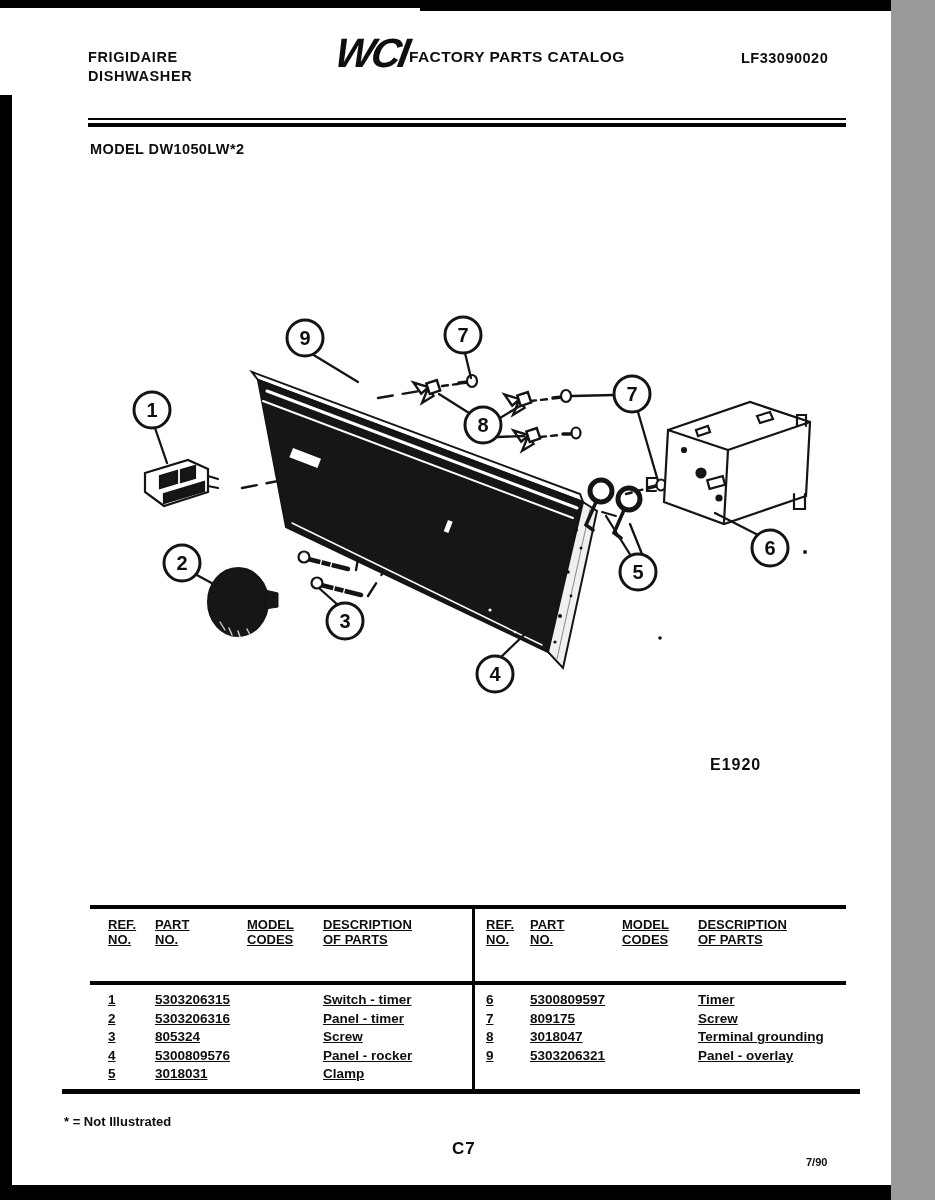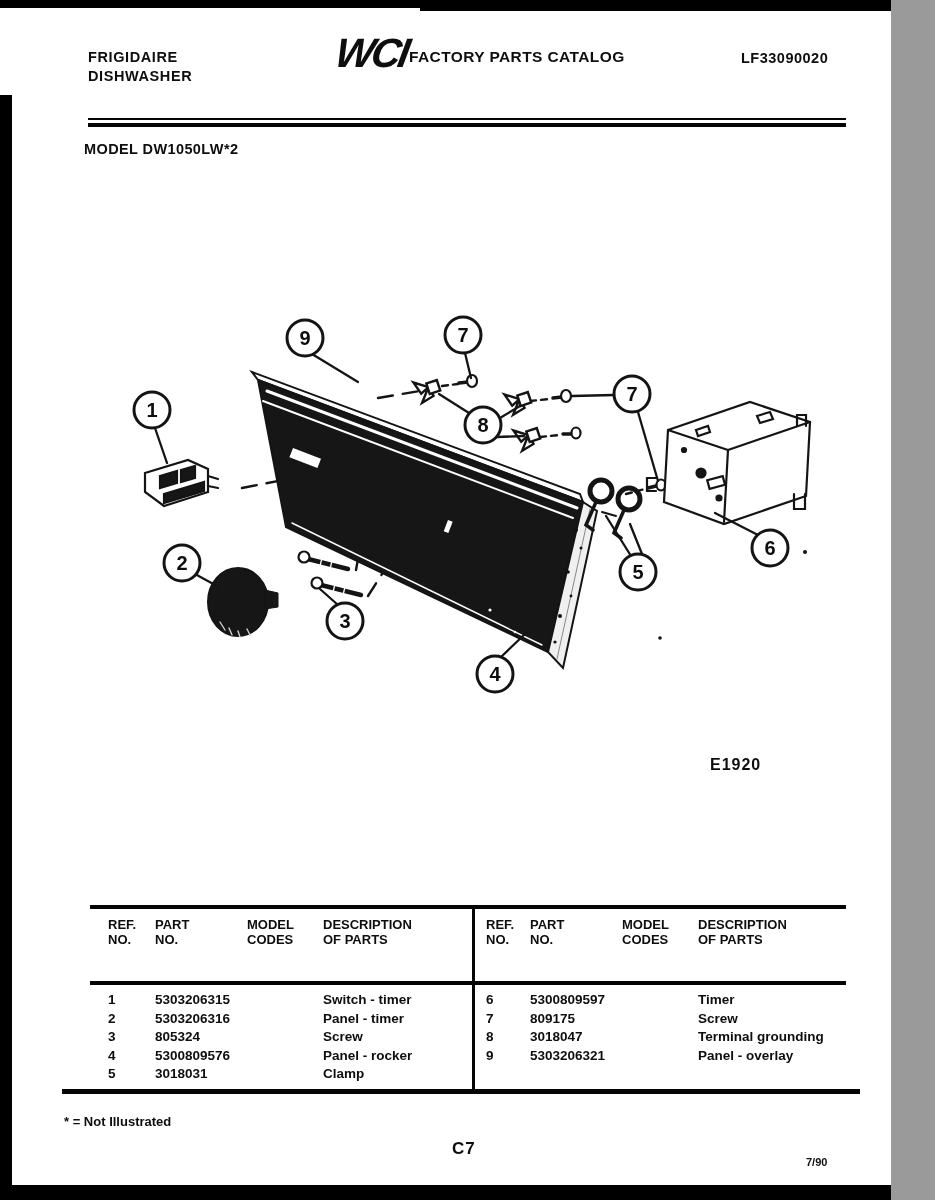--- a/index.html
+++ b/index.html
@@ -10,24 +10,24 @@
   .abs{position:absolute;}
   
   .band{position:absolute;background:#000;}
   
   .brand{left:88px;top:48px;font-size:14.5px;font-weight:bold;letter-spacing:.6px;line-height:19px;}
   .wci{left:336px;top:33px;font-size:41px;font-weight:bold;font-style:italic;
        letter-spacing:-3px;transform:skewX(-10deg);line-height:41px;}
   .cattitle{left:409px;top:48px;font-size:15.5px;font-weight:bold;letter-spacing:.4px;}
   .docnum{left:741px;top:50px;font-size:14.5px;font-weight:bold;letter-spacing:.5px;}
   .rule{position:absolute;background:#050505;}
-  .model{left:84px;top:141px;font-size:14.5px;font-weight:bold;letter-spacing:.4px;}
+  .model{left:90px;top:141px;font-size:14.5px;font-weight:bold;letter-spacing:.4px;}
   
   .tblwrap{left:90px;top:905px;width:756px;height:188px;}
-  .grid{position:absolute;display:grid;font-weight:bold;}
+  .grid{position:absolute;display:grid;font-weight:bold;text-decoration:underline;}
   .gl{grid-template-columns:47px 92px 76px 170px;}
   .gr{grid-template-columns:44px 92px 76px 170px;}
   .hdr{font-size:13px;line-height:15px;}
   .rows{font-size:13.5px;grid-auto-rows:18.6px;line-height:18.6px;}
   .cell{white-space:nowrap;}
   
   .foot-note{left:64px;top:1114px;font-size:13px;font-weight:bold;}
   .foot-page{left:452px;top:1108px;font-size:17px;font-weight:bold;letter-spacing:1px;margin-top:31px;}
   .foot-date{left:806px;top:1112px;font-size:11px;font-weight:bold;margin-top:44px;}
   svg text{font-family:"Liberation Sans",sans-serif;}

